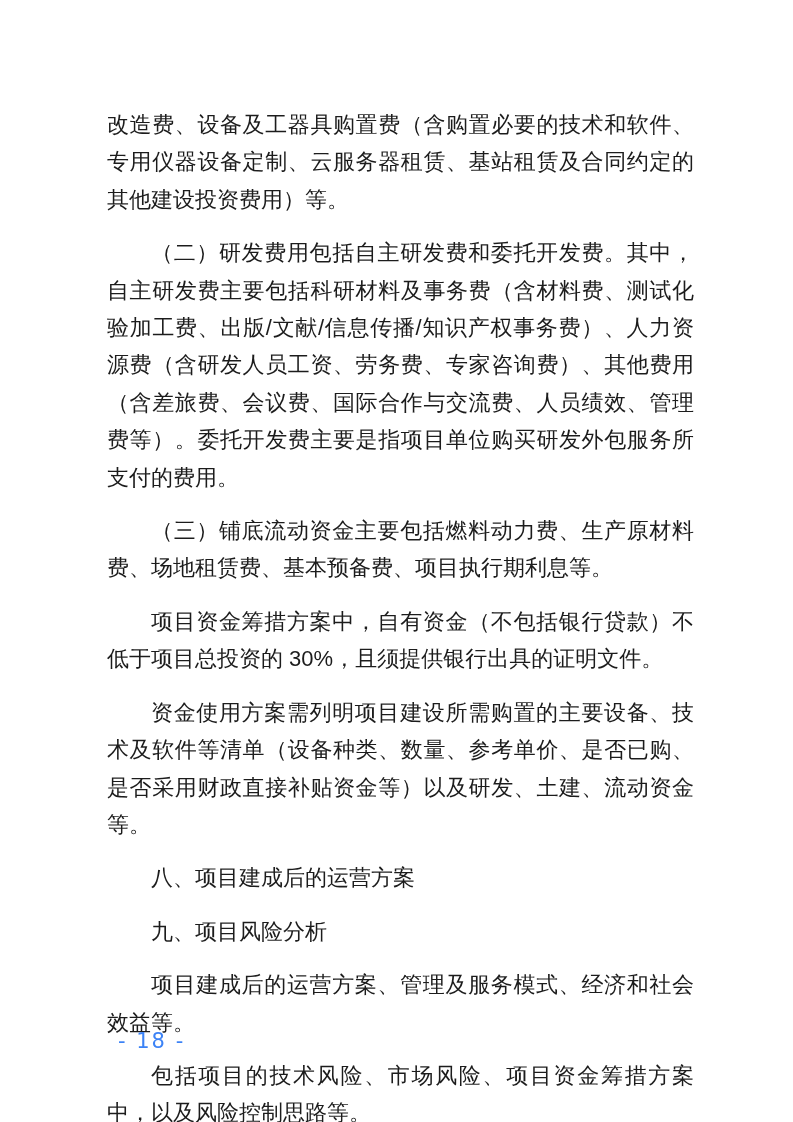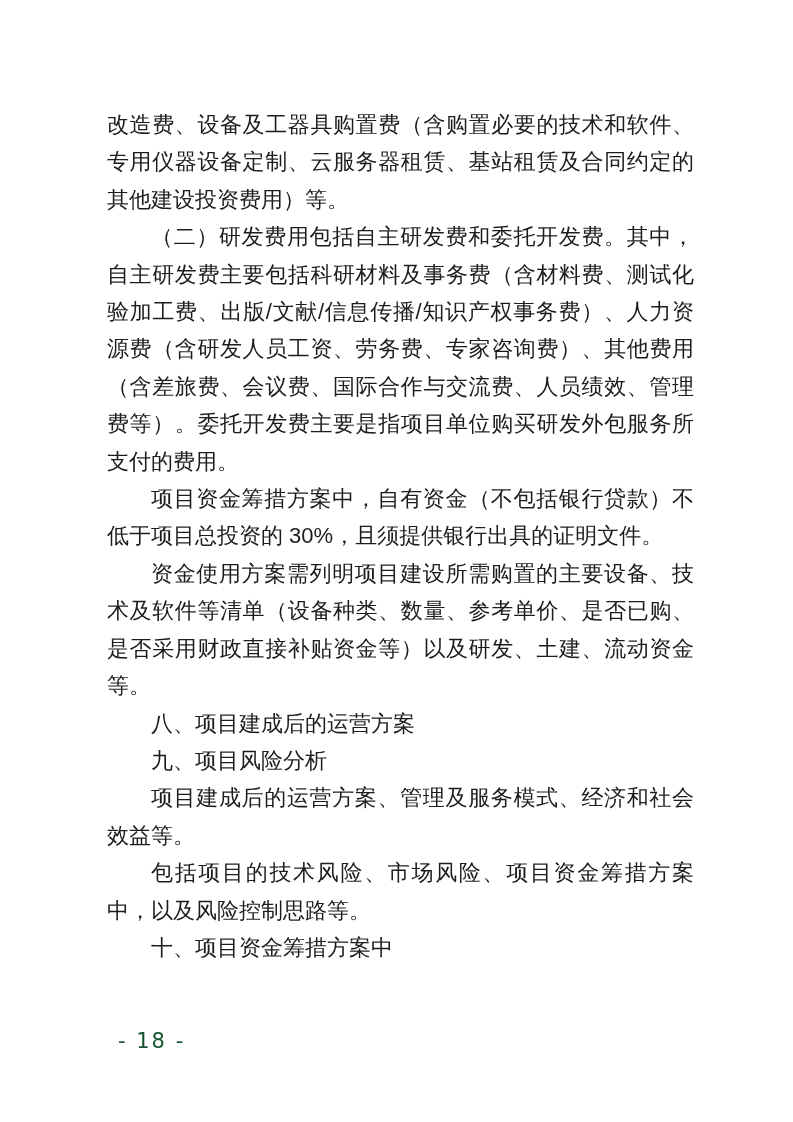--- a/index.html
+++ b/index.html
@@ -31,41 +31,43 @@
     font-size: 22px;
     line-height: 37.4px;
     text-align: justify;
     text-justify: inter-character;
     color: #1c1c1c;
     letter-spacing: 0px;
   }
 
   .body-text p.indent {
     text-indent: 2em;
+    margin-top: 16px;
   }
 
   .page-number {
     position: absolute;
     left: 118px;
     top: 1026px;
     font-size: 21px;
     line-height: 30px;
-    color: #14532d;
+    color: #3b82f6;
     letter-spacing: 2px;
     font-family: "DejaVu Sans", "Liberation Sans", sans-serif;
   }
 </style>
 </head>
 <body>
 
 <div class="page">
 
   <div class="body-text">
     <p>改造费、设备及工器具购置费（含购置必要的技术和软件、专用仪器设备定制、云服务器租赁、基站租赁及合同约定的其他建设投资费用）等。</p>
     <p class="indent">（二）研发费用包括自主研发费和委托开发费。其中，自主研发费主要包括科研材料及事务费（含材料费、测试化验加工费、出版/文献/信息传播/知识产权事务费）、人力资源费（含研发人员工资、劳务费、专家咨询费）、其他费用（含差旅费、会议费、国际合作与交流费、人员绩效、管理费等）。委托开发费主要是指项目单位购买研发外包服务所支付的费用。</p>
+    <p class="indent">（三）铺底流动资金主要包括燃料动力费、生产原材料费、场地租赁费、基本预备费、项目执行期利息等。</p>
     <p class="indent">项目资金筹措方案中，自有资金（不包括银行贷款）不低于项目总投资的 30%，且须提供银行出具的证明文件。</p>
     <p class="indent">资金使用方案需列明项目建设所需购置的主要设备、技术及软件等清单（设备种类、数量、参考单价、是否已购、是否采用财政直接补贴资金等）以及研发、土建、流动资金等。</p>
     <p class="indent">八、项目建成后的运营方案</p>
     <p class="indent">九、项目风险分析</p>
     <p class="indent">项目建成后的运营方案、管理及服务模式、经济和社会效益等。</p>
     <p class="indent">包括项目的技术风险、市场风险、项目资金筹措方案中，以及风险控制思路等。</p>
     <p class="indent">十、项目资金筹措方案中</p>
   </div>
 
   <div class="page-number">- 18 -</div>

